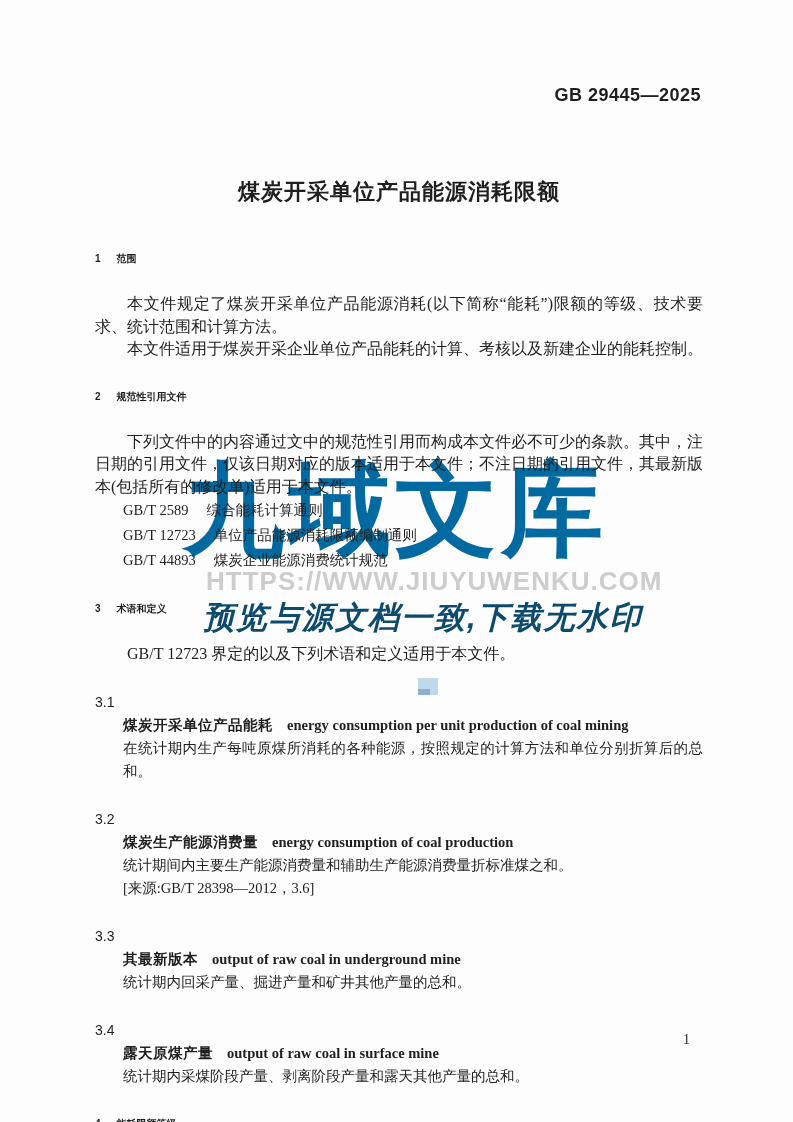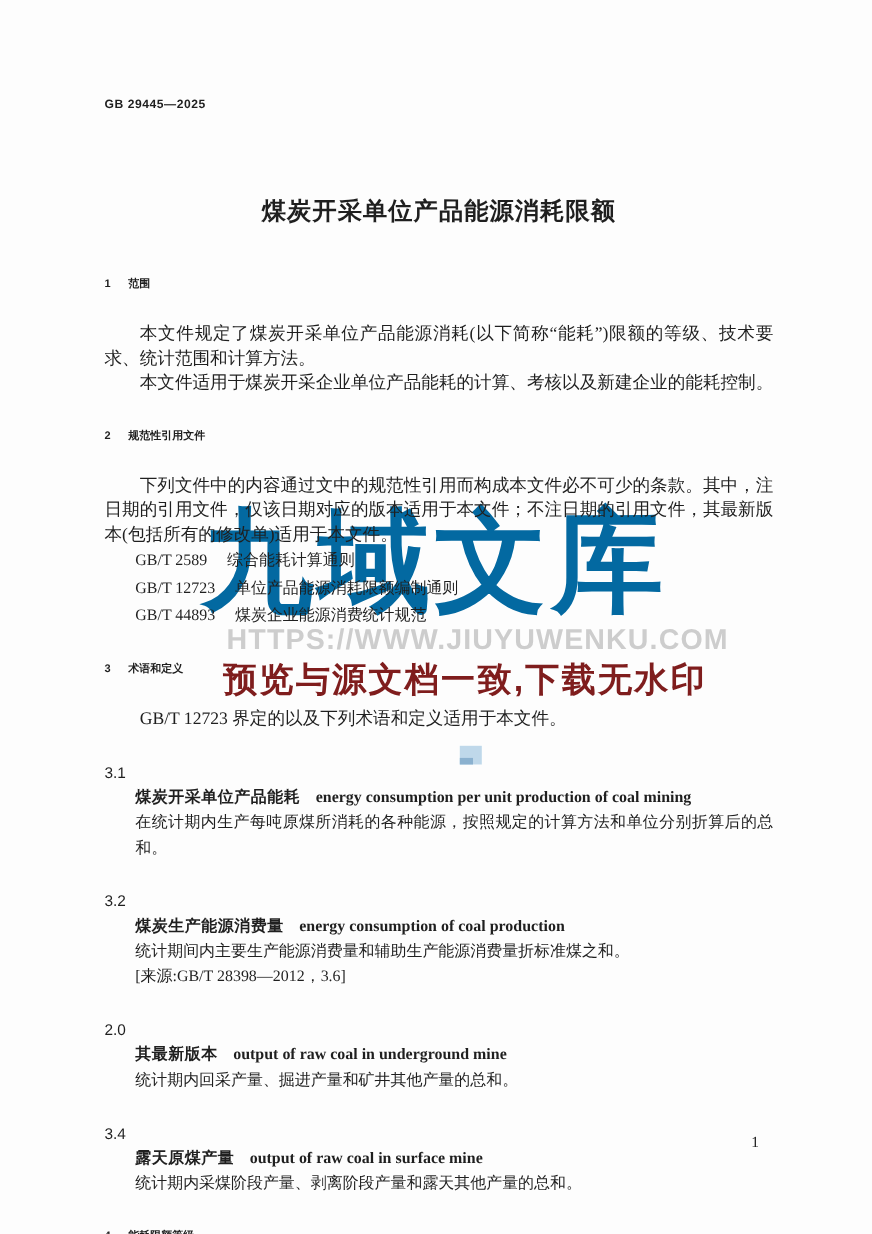--- a/index.html
+++ b/index.html
@@ -35,23 +35,23 @@
     position:absolute;left:418px;top:678px;width:20px;height:17px;
     background:#b9d5e9;opacity:.9;
   }
   .wm-badge::after{
     content:"";position:absolute;left:0;bottom:0;width:12px;height:6px;
     background:#7fa9cb;
   }
   
   .content{position:relative;z-index:1;padding:86px 90px 0 95px;}
   .doc-number{
-    text-align:left;
+    text-align:right;
     font-family:"Liberation Sans",sans-serif;font-weight:bold;
-    font-size:11px;line-height:19px;letter-spacing:.5px;
+    font-size:18px;line-height:19px;letter-spacing:.5px;
     padding-right:2px;
   }
   .doc-title{
     margin-top:72px;
     text-align:center;
     font-family:"Liberation Sans",sans-serif;font-weight:bold;
     font-size:22px;line-height:30px;letter-spacing:1px;
   }
   .sec-heading{
     margin-top:26px;margin-bottom:24px;
@@ -88,21 +88,21 @@
   }
 </style>
 </head>
 <body>
 
 <div class="page">
 
   <div class="wm-layer">
     <div class="wm-brand" style="color: #0369a1;">九域文库</div>
     <div class="wm-url" style="color: rgb(205, 205, 205);">HTTPS://WWW.JIUYUWENKU.COM</div>
-    <div class="wm-tagline" style="color: #7f1d1d;">预览与源文档一致,下载无水印</div>
+    <div class="wm-tagline" style="color: #0c4a6e; font-style: italic;">预览与源文档一致,下载无水印</div>
     <div class="wm-badge" style="background: rgb(185, 213, 233);"></div>
   </div>
 
   <div class="content">
 
     <div class="doc-number">GB 29445—2025</div>
 
     <div class="doc-title">煤炭开采单位产品能源消耗限额</div>
 
     <div class="sec-heading first-heading">
@@ -136,21 +136,21 @@
     </div>
     <p class="def">在统计期内生产每吨原煤所消耗的各种能源，按照规定的计算方法和单位分别折算后的总和。</p>
 
     <div class="clause-num">3.2</div>
     <div class="term-line">
       <span class="zh">煤炭生产能源消费量</span><span class="en">energy consumption of coal production</span>
     </div>
     <p class="def">统计期间内主要生产能源消费量和辅助生产能源消费量折标准煤之和。</p>
     <p class="def">[来源:GB/T 28398—2012，3.6]</p>
 
-    <div class="clause-num">2.0</div>
+    <div class="clause-num">3.3</div>
     <div class="term-line">
       <span class="zh">其最新版本</span><span class="en">output of raw coal in underground mine</span>
     </div>
     <p class="def">统计期内回采产量、掘进产量和矿井其他产量的总和。</p>
 
     <div class="clause-num">3.4</div>
     <div class="term-line">
       <span class="zh">露天原煤产量</span><span class="en">output of raw coal in surface mine</span>
     </div>
     <p class="def">统计期内采煤阶段产量、剥离阶段产量和露天其他产量的总和。</p>

